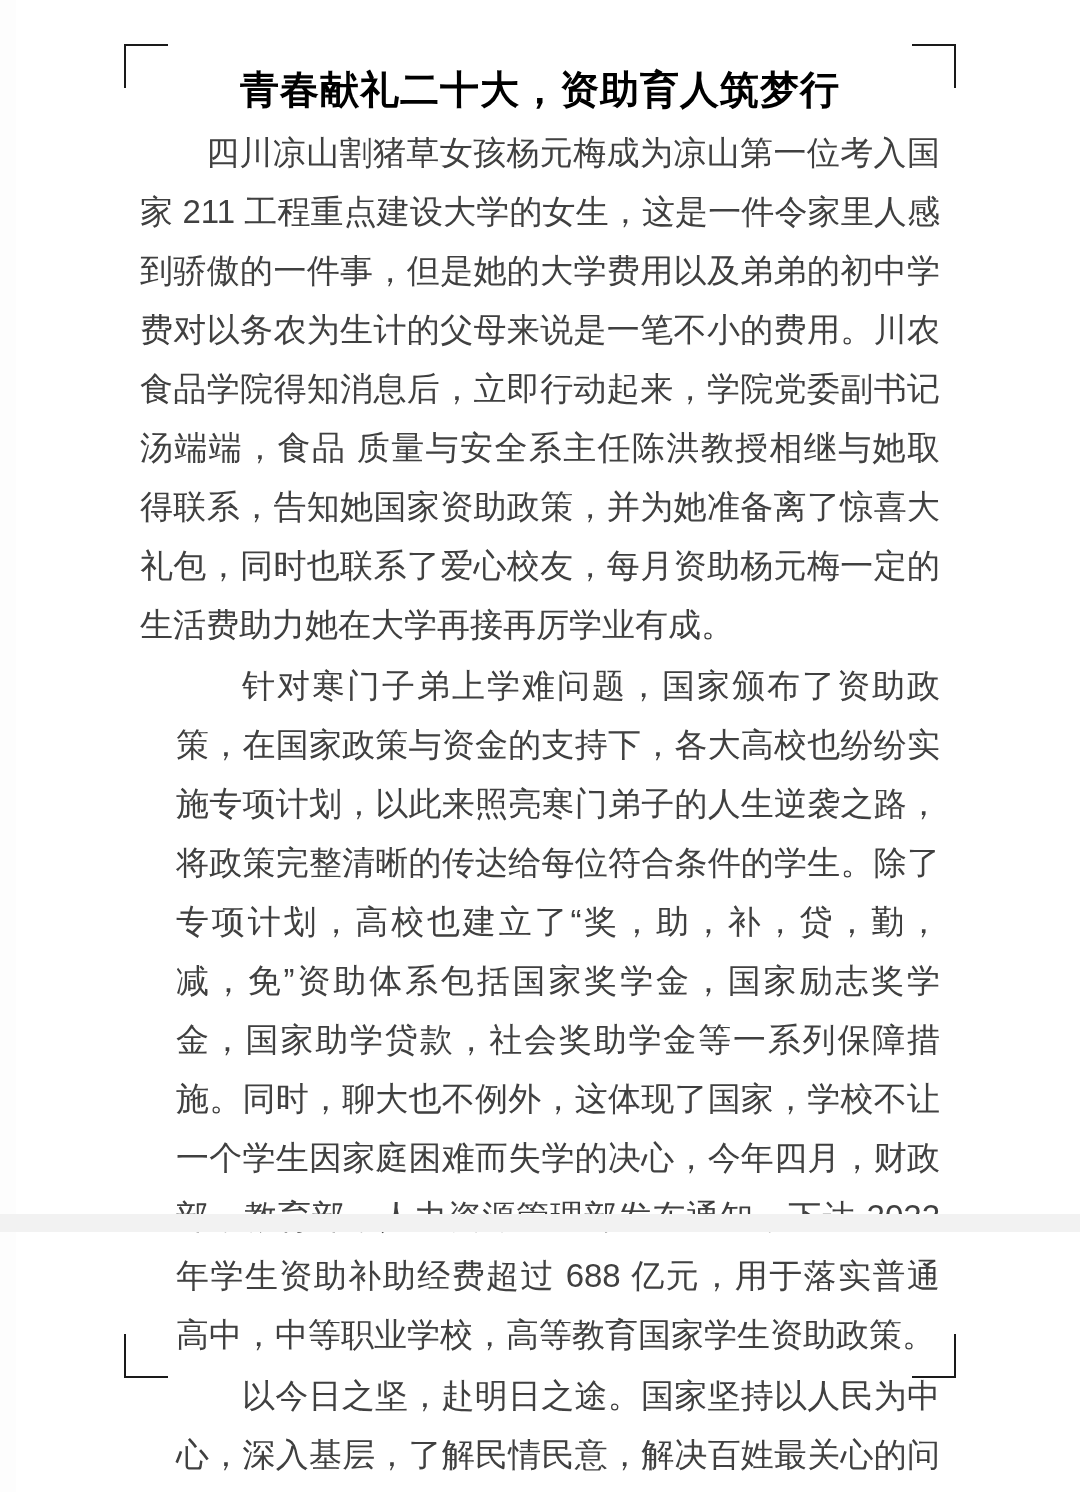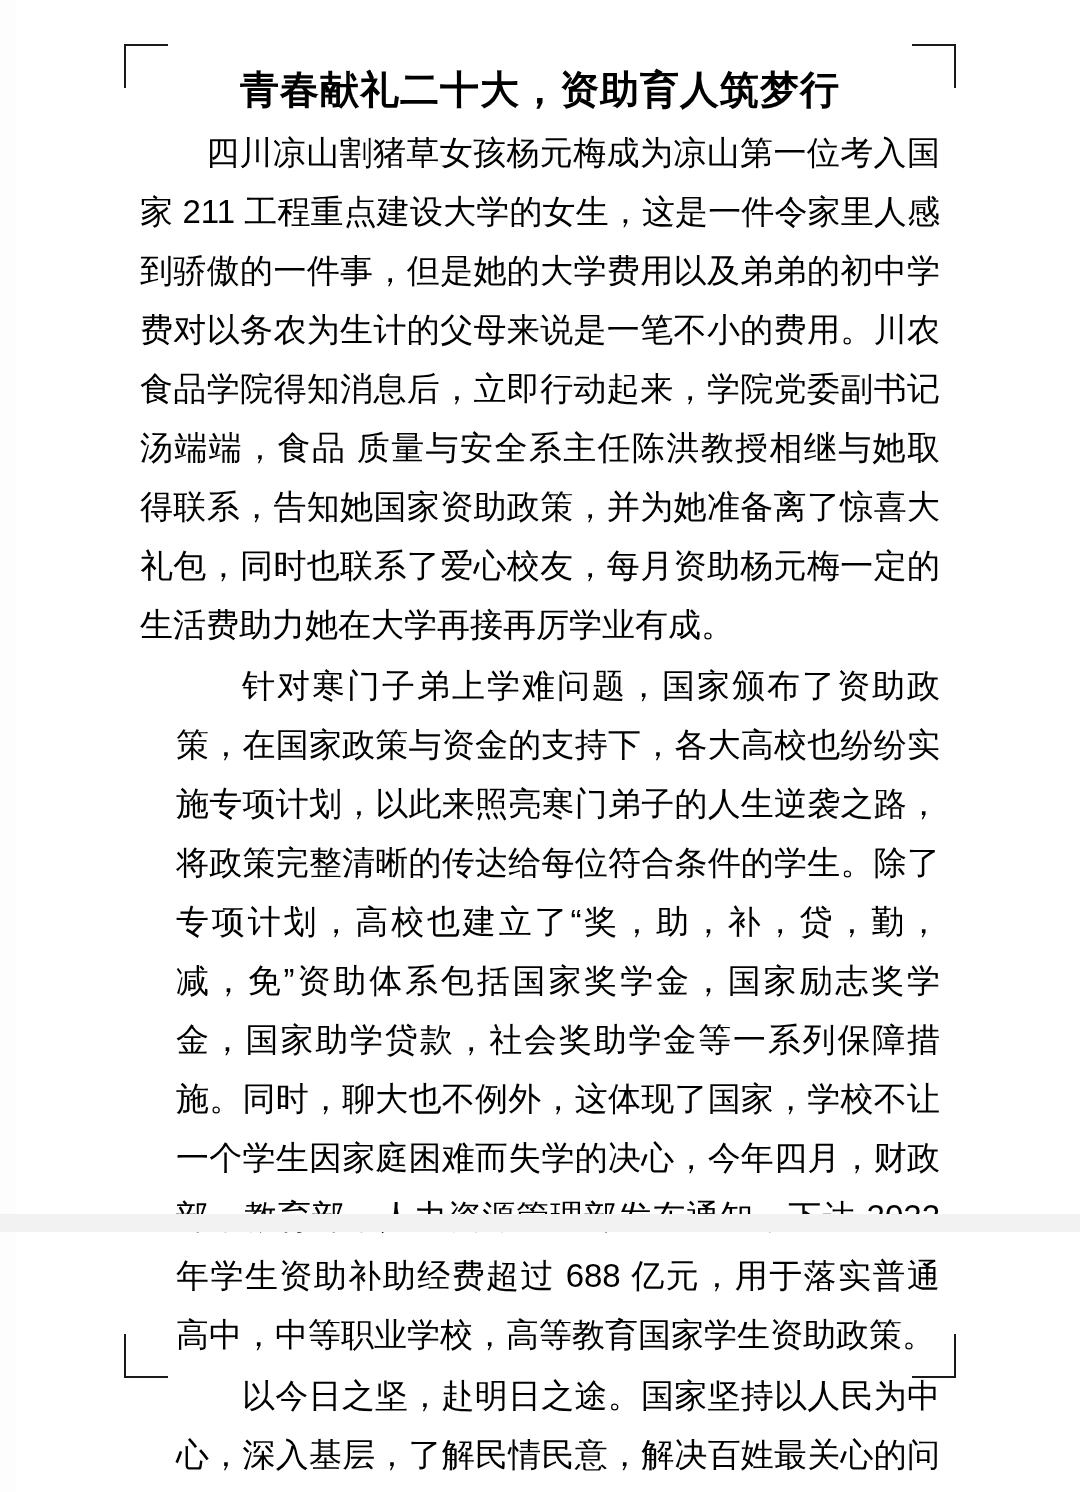--- a/index.html
+++ b/index.html
@@ -65,21 +65,21 @@
     line-height: 1.35;
     letter-spacing: 1px;
     color: #000000;
     margin: 0 0 6px 0;
     font-family: "Liberation Sans", "DejaVu Sans", sans-serif;
   }
 
   .para {
     font-size: 33px;
     line-height: 59px;
-    color: #000000;
+    color: #404040;
     text-align: justify;
     text-justify: inter-ideograph;
     text-indent: 2em;
     margin: 0;
     font-family: "Liberation Sans", "DejaVu Sans", sans-serif;
     letter-spacing: 0px;
   }
   .para + .para {
     margin-top: 2px;
     margin-left: 36px;

